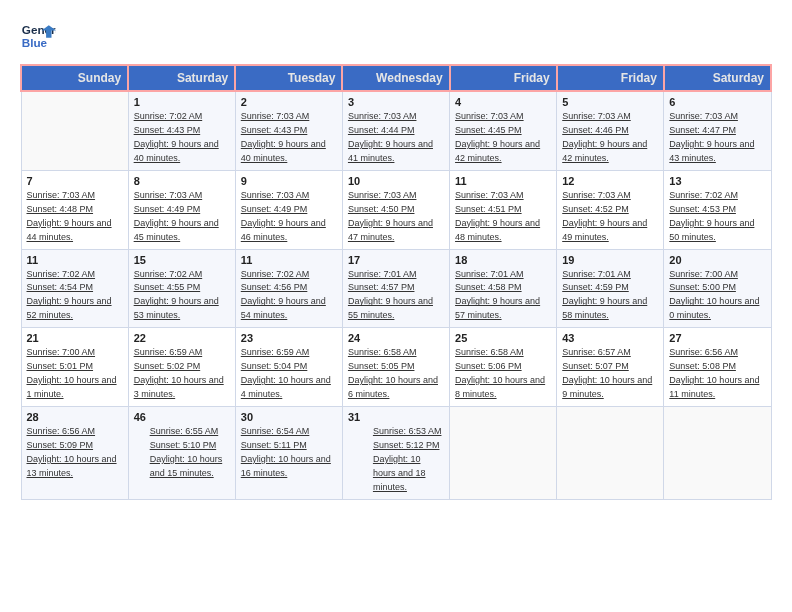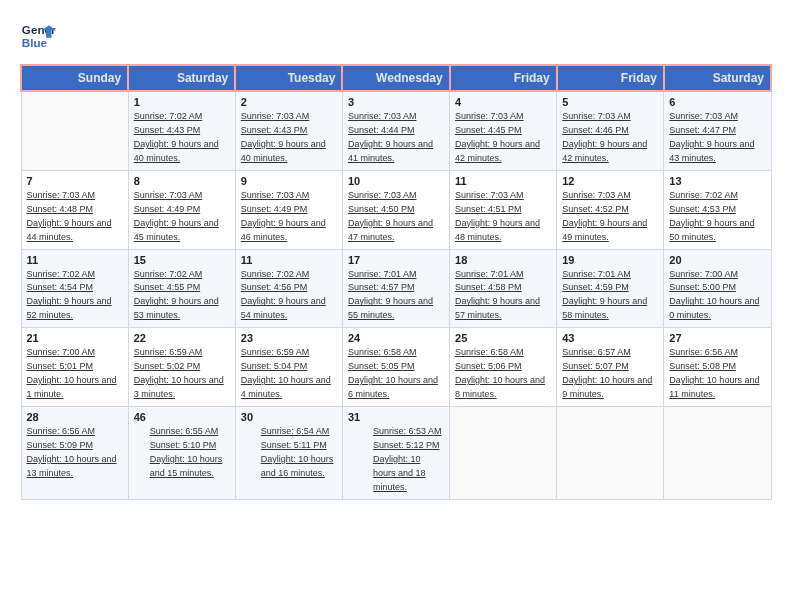--- a/index.html
+++ b/index.html
@@ -294,21 +294,21 @@
 Daylight: 10 hours and 13 minutes.</div>
           </td>
           <td>
             <div class="day-number">46</div>
             <div class="day-info" style="white-space: pre-line; margin-left: 16px;">Sunrise: 6:55 AM
 Sunset: 5:10 PM
 Daylight: 10 hours and 15 minutes.</div>
           </td>
           <td>
             <div class="day-number">30</div>
-            <div class="day-info" style="white-space: pre-line; margin-left: 20px;">Sunrise: 6:54 AM
+            <div class="day-info" style="white-space: pre-line;">Sunrise: 6:54 AM
 Sunset: 5:11 PM
 Daylight: 10 hours and 16 minutes.</div>
           </td>
           <td>
             <div class="day-number">31</div>
             <div class="day-info" style="white-space: pre-line; margin-left: 25px;">Sunrise: 6:53 AM
 Sunset: 5:12 PM
 Daylight: 10 hours and 18 minutes.</div>
           </td>
           <td class="empty-cell"></td>

